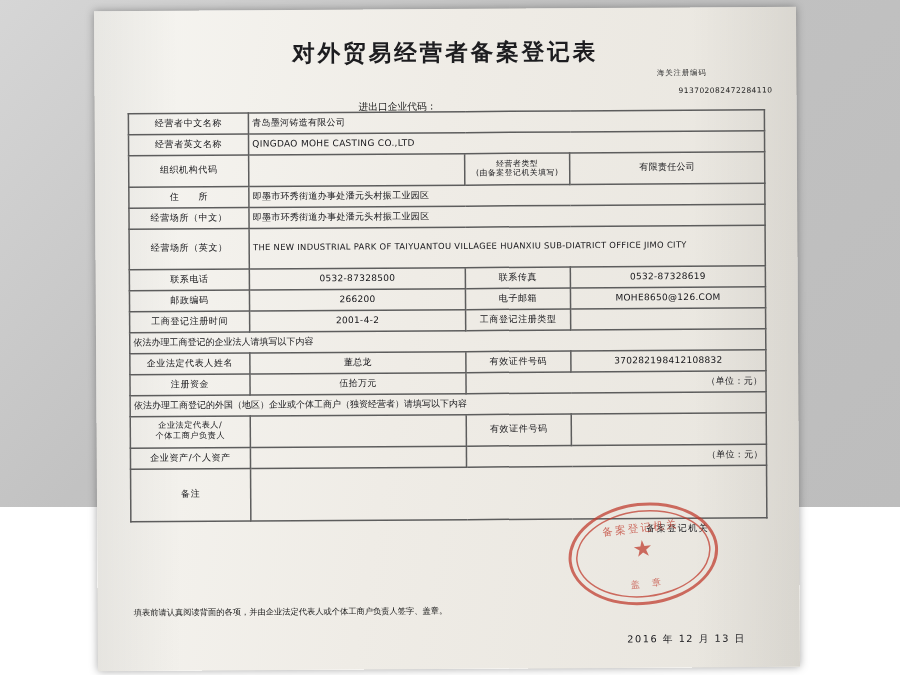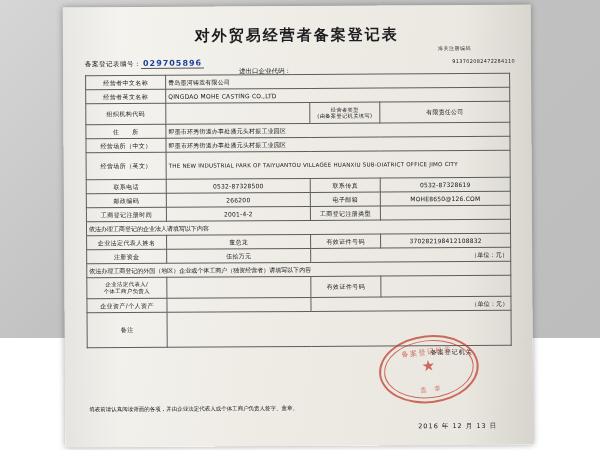--- a/index.html
+++ b/index.html
@@ -206,23 +206,20 @@
 </style>
 </head>
 <body>
 
 <div id="page">
   <div id="sheet">
 
     <div class="title">对外贸易经营者备案登记表</div>
     <div class="subnote">海关注册编码</div>
 
-    <div class="regno-row">
-      <span>备案登记表编号：</span><span class="regno-val">029705896</span>
-    </div>
     <div class="imp-label">进出口企业代码：</div>
     <div class="barcode-num">913702082472284110</div>
 
     <table class="form">
       <colgroup>
         <col style="width:80px">
         <col style="width:144px">
         <col style="width:70px">
         <col style="width:130px">
       </colgroup>

